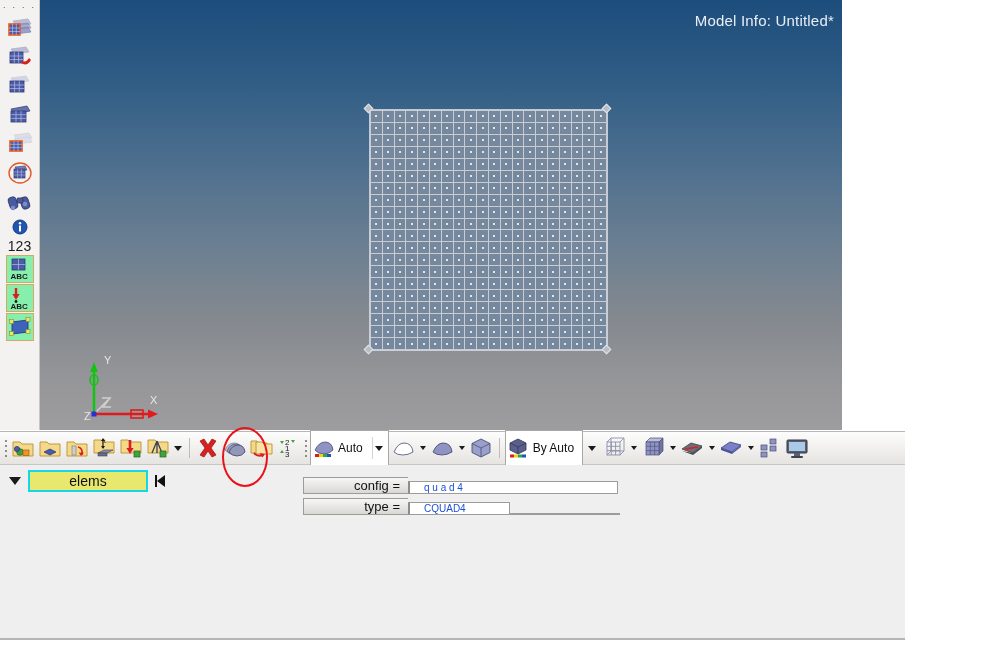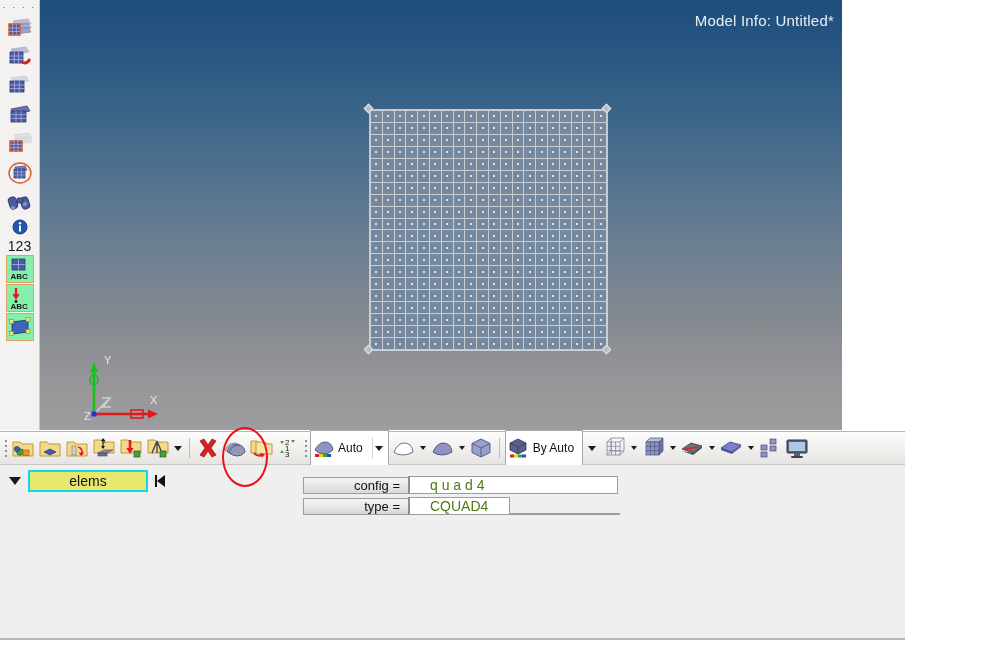--- a/index.html
+++ b/index.html
@@ -87,21 +87,21 @@
   .entsel .yellow{ width:120px; height:22px; background:#e8e86e; border:2px solid #16d7e8;
       display:flex; align-items:center; justify-content:center; font-size:14px; color:#111;}
   .entsel .rew{ width:26px; height:22px; background:#efefef; display:flex;
       align-items:center; justify-content:center; font-size:13px; color:#111; cursor:pointer;}
 
   .field-row{ position:absolute; display:flex; align-items:flex-end; height:21px;}
   .flabel{ width:105px; background:linear-gradient(180deg,#f6f6f6,#d9d8d5);
     border:1px solid #9e9c98; border-right:none; display:flex; align-items:center;
     justify-content:flex-end; padding-right:8px; font-size:13px; color:#111;}
   .fval{ width:210px; background:#fff; border:1px solid #9e9c98; border-left:2px solid #8f8d89;
-    display:flex; align-items:center; padding-left:20px; font-size:14px; color:#4d7c0f;}
+    display:flex; align-items:center; padding-left:14px; font-size:10px; color:#1d4ed8;}
   .fval2{ width:110px; background:#fff; border:1px solid #9e9c98; border-left:none;}
 </style>
 </head>
 <body>
 
 <div id="app">
 
   <div id="viewport">
     <div id="model-info">Model Info: Untitled*</div>
 

